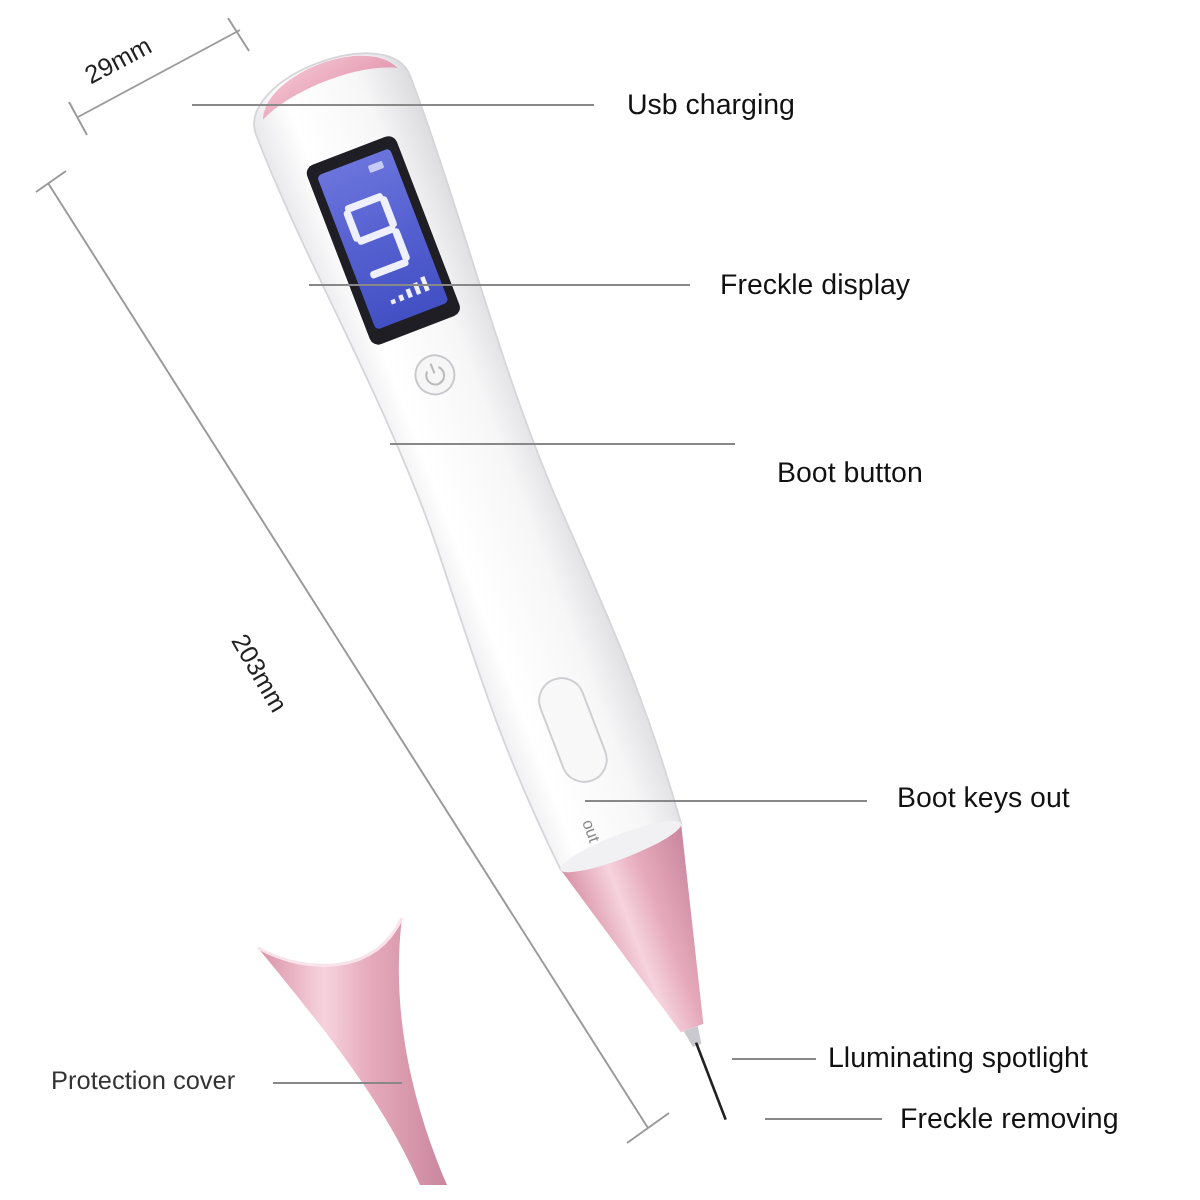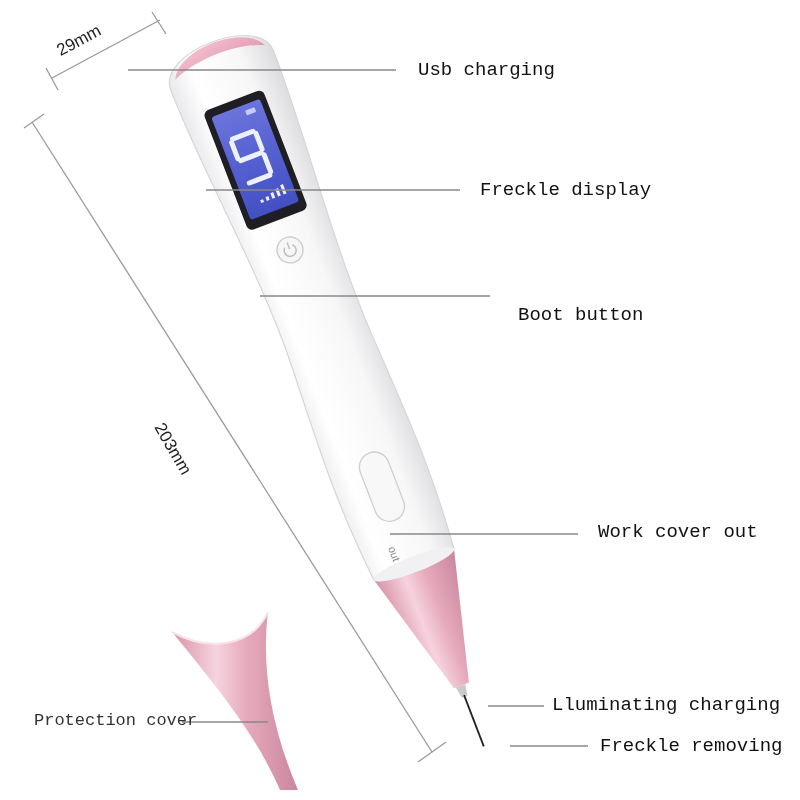--- a/index.html
+++ b/index.html
@@ -1,18 +1,18 @@
 <!DOCTYPE html>
 <html><head>
   <meta charset="utf-8">
   <style>
     html, body { margin: 0; padding: 0; background: #ffffff; }
     body { width: 800px; height: 800px; position: relative; overflow: hidden; font-family: "Liberation Sans", sans-serif; }
     #stage { position: absolute; left: 0; top: 0; width: 800px; height: 800px; }
-    .label { position: absolute; font-family: Liberation Mono, monospace; font-size: 19px; color: #111; white-space: nowrap; line-height: 1; }
+    .label { position: absolute; font-family: Liberation Sans, sans-serif; font-size: 19px; color: #111; white-space: nowrap; line-height: 1; }
     .label.small { font-size: 17px; color: #333; }
     .dim { position: absolute; font-family: "Liberation Sans", sans-serif; font-size: 17px; color: #222; white-space: nowrap; line-height: 1; transform-origin: left top; }
   </style>
 </head>
 <body>
 
 <div id="stage">
   <svg width="800" height="800" viewBox="0 0 800 800" xmlns="http://www.w3.org/2000/svg">
     <defs>
       <linearGradient id="bodyGrad" x1="0" y1="0" x2="1" y2="0">
@@ -120,21 +120,21 @@
       <line x1="488" y1="706" x2="544" y2="706"></line>
       <line x1="510" y1="746" x2="588" y2="746"></line>
       <line x1="182" y1="722" x2="268" y2="722"></line>
     </g>
   </svg>
 
   
   <div class="label" style="left:418px; top:61px;">Usb charging</div>
   <div class="label" style="left:480px; top:181px;">Freckle display</div>
   <div class="label" style="left:518px; top:286px;margin-top:20px;">Boot button</div>
-  <div class="label" style="left:598px; top:523px;">Work cover out</div>
-  <div class="label" style="left:552px; top:696px;">Lluminating charging</div>
+  <div class="label" style="left:598px; top:523px;">Boot keys out</div>
+  <div class="label" style="left:552px; top:696px;">Lluminating spotlight</div>
   <div class="label" style="left:600px; top:737px;">Freckle removing</div>
   <div class="label small" style="left:34px; top:712px;">Protection cover</div>
 
   
   <div class="dim" style="left:54px; top:44px; transform: rotate(-28deg);">29mm</div>
   <div class="dim" style="left:166px; top:420px; transform: rotate(60deg);">203mm</div>
 </div>
 
 </body></html>

